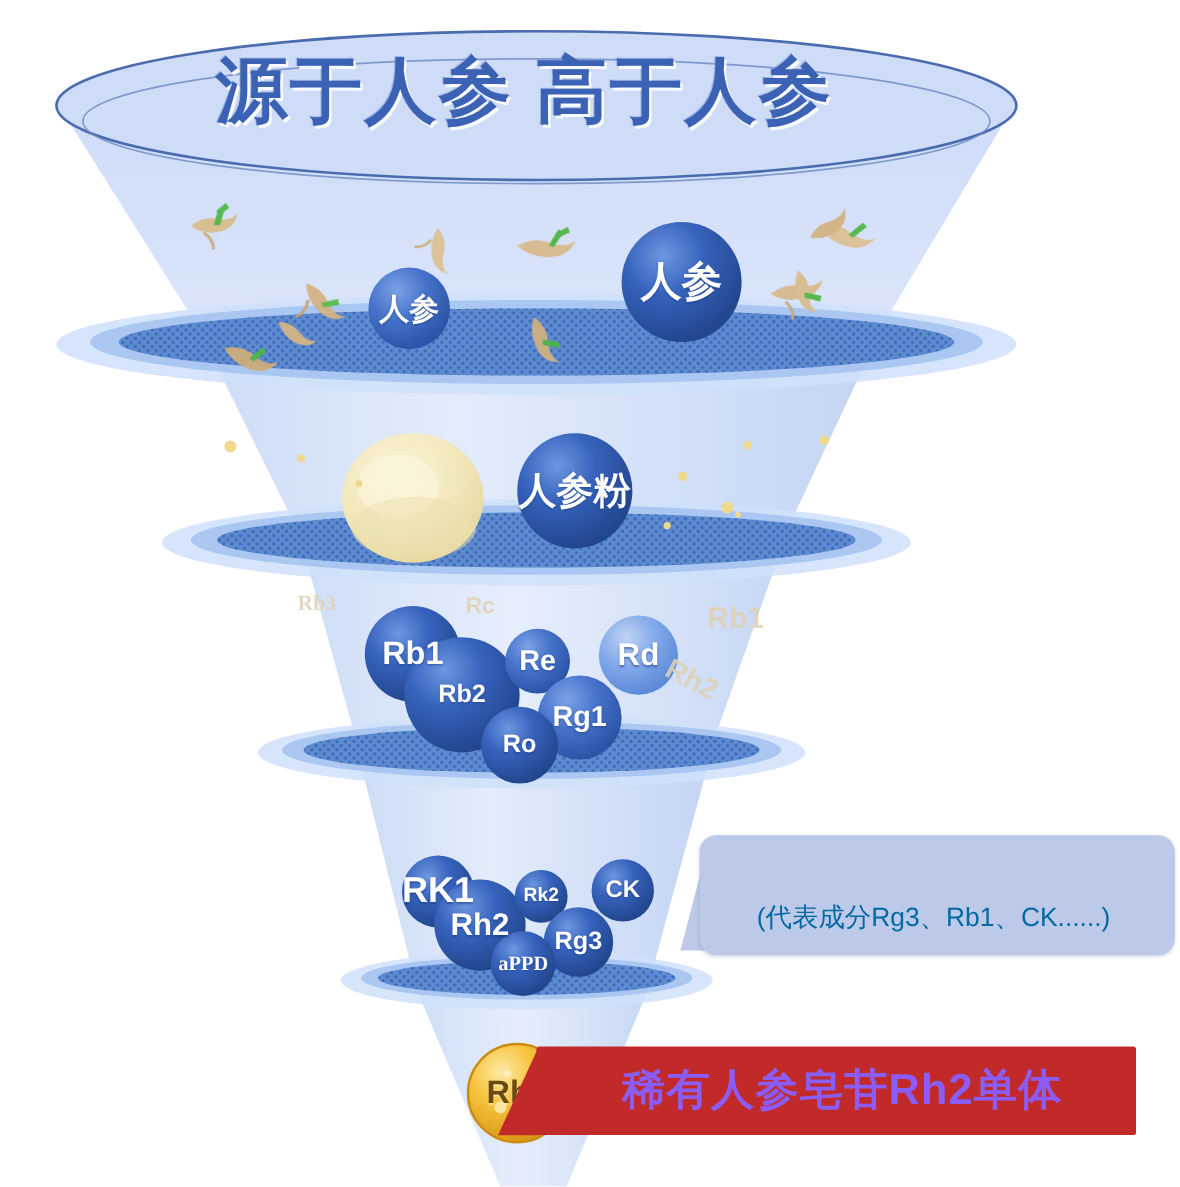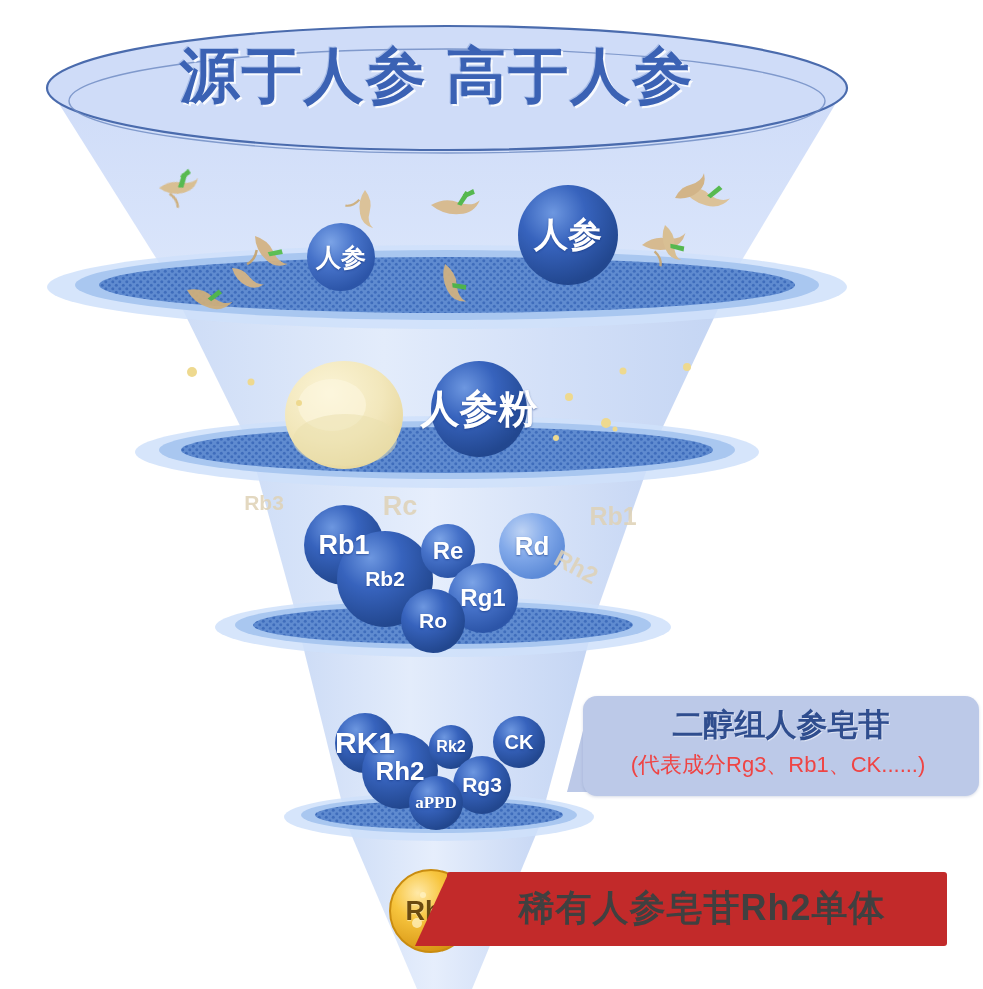--- a/index.html
+++ b/index.html
@@ -70,41 +70,41 @@
     border-bottom:92px solid #bcc9e8;
     border-left:24px solid transparent;
   }
   .blue-box-title{
     position:absolute;left:556px;top:704px;width:396px;
     text-align:center;font-size:31px;font-weight:bold;color:#2f4d8e;
     text-shadow:1px 1px 0 rgba(255,255,255,.5);
   }
   .blue-box-sub{
     position:absolute;left:546px;top:750px;width:410px;
-    text-align:center;font-size:22px;color:#ef4444;
+    text-align:center;font-size:22px;color:#0369a1;
   }
 
   .red-box{
     position:absolute;
     left:420px;top:872px;
     width:500px;height:74px;
     background:#c22a2a;
     border-radius:3px;
   }
   .red-box-notch{
     position:absolute;
     left:388px;top:872px;
     width:0;height:0;
     border-bottom:74px solid #c22a2a;
     border-left:34px solid transparent;
   }
   .red-box-label{
     position:absolute;left:440px;top:884px;width:470px;
     text-align:center;
-    font-size:36px;font-weight:bold;color:#404040;
+    font-size:36px;font-weight:bold;color:#8b5cf6;
     letter-spacing:1px;
   }
 </style>
 </head>
 <body>
 
 <div id="stage">
 
   <svg id="funnel-svg" viewBox="0 0 983 989" preserveAspectRatio="none">
     <defs>
@@ -278,45 +278,44 @@
         <circle cx="414" cy="929" r="4" fill="#fff3c4" opacity=".75"></circle>
         <circle cx="420" cy="901" r="3" fill="#fff3c4" opacity=".75"></circle>
         <circle cx="396" cy="895" r="3" fill="#fff3c4" opacity=".75"></circle>
         <circle cx="408" cy="937" r="3" fill="#fff3c4" opacity=".75"></circle>
       </g>
   </svg>
 
   <div class="title">源于人参 高于人参</div>
 
   <div id="ghost-layer">
-      <div class="ghost-label" style="left: 237px; top: 503px; font-size: 21px; transform: translate(-50%, -50%) rotate(0deg);">Rb3</div>
-      <div class="ghost-label" style="left: 373px; top: 506px; font-size: 27px; transform: translate(-50%, -50%) rotate(0deg);">Rc</div>
+      <div class="ghost-label" style="left: 237px; top: 503px; font-size: 18px; transform: translate(-50%, -50%) rotate(0deg); font-family: Liberation Serif, serif;">Rb3</div>
+      <div class="ghost-label" style="left: 373px; top: 506px; font-size: 19px; transform: translate(-50%, -50%) rotate(0deg);">Rc</div>
       <div class="ghost-label" style="left: 586px; top: 516px; font-size: 25px; transform: translate(-50%, -50%) rotate(0deg);">Rb1</div>
       <div class="ghost-label" style="left: 549px; top: 567px; font-size: 24px; transform: translate(-50%, -50%) rotate(28deg);">Rh2</div>
     </div>
   <div id="label-layer">
       <div class="bubble-label" style="left: 314px; top: 257px; font-size: 25px;">人参</div>
       <div class="bubble-label" style="left: 541px; top: 235px; font-size: 34px;">人参</div>
-      <div class="bubble-label" style="left: 452px; top: 409px; font-size: 39px;">人参粉</div>
+      <div class="bubble-label" style="left: 452px; top: 409px; font-size: 31px;">人参粉</div>
       <div class="bubble-label" style="left: 317px; top: 545px; font-size: 27px;">Rb1</div>
       <div class="bubble-label" style="left: 358px; top: 579px; font-size: 21px;">Rb2</div>
       <div class="bubble-label" style="left: 421px; top: 551px; font-size: 24px;">Re</div>
       <div class="bubble-label" style="left: 505px; top: 546px; font-size: 26px;">Rd</div>
       <div class="bubble-label" style="left: 456px; top: 598px; font-size: 24px;">Rg1</div>
       <div class="bubble-label" style="left: 406px; top: 621px; font-size: 21px; text-align: right;">Ro</div>
       <div class="bubble-label" style="left: 338px; top: 743px; font-size: 30px;">RK1</div>
       <div class="bubble-label" style="left: 373px; top: 771px; font-size: 26px;">Rh2</div>
       <div class="bubble-label" style="left: 424px; top: 747px; font-size: 16px;">Rk2</div>
       <div class="bubble-label" style="left: 492px; top: 742px; font-size: 20px;">CK</div>
       <div class="bubble-label" style="left: 455px; top: 785px; font-size: 21px;">Rg3</div>
       <div class="bubble-label" style="left: 409px; top: 803px; font-size: 17px; font-family: Liberation Serif, serif;">aPPD</div>
       <div class="gold-label" style="left: 404px; top: 911px; font-size: 27px;">Rh2</div>
     </div>
 
   <div class="blue-box-notch"></div>
   <div class="blue-box"></div>
-  <div class="blue-box-title">二醇组人参皂苷</div>
   <div class="blue-box-sub">(代表成分Rg3、Rb1、CK......)</div>
 
   <div class="red-box-notch"></div>
   <div class="red-box"></div>
   <div class="red-box-label">稀有人参皂苷Rh2单体</div>
 </div>
 
 </body></html>

